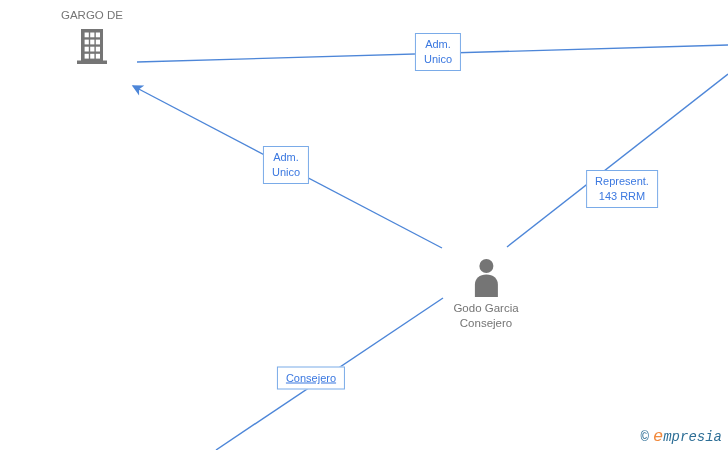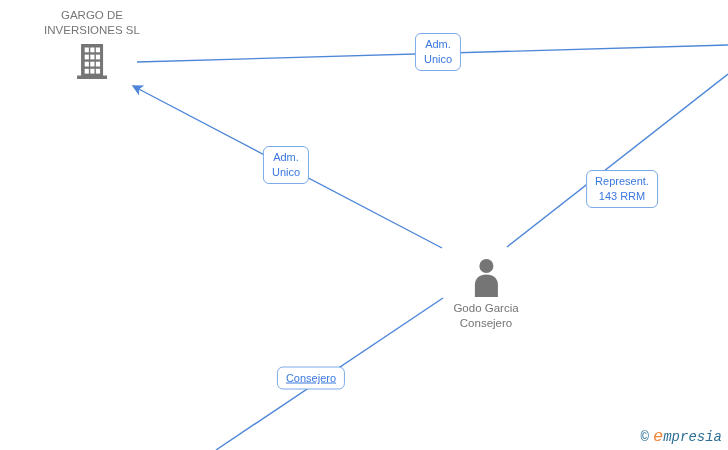--- a/index.html
+++ b/index.html
@@ -21,21 +21,21 @@
     font-family:"Liberation Sans","DejaVu Sans",sans-serif;
   }
   .edges-svg{position:absolute;left:0;top:0;width:728px;height:450px;}
   .edge-line{stroke:var(--edge);stroke-width:1.4;fill:none;}
   .arrow-head{fill:var(--edge);}
   .edge-label{
     position:absolute;
     transform:translate(-50%,-50%);
     background:#ffffff;
     border:1px solid var(--label-border);
-    border-radius:6px;
+    border-radius:0;
     padding:3px 8px;
     color:var(--label-text);
     font-size:11px;
     line-height:15px;
     text-align:center;
     white-space:nowrap;
   }
   .node{position:absolute;text-align:center;}
   .node-label{
     color:var(--node-text);
@@ -71,21 +71,20 @@
     </defs>
     <path class="edge-line" d="M137,62 L728,45"></path>
     <path class="edge-line" d="M442,248 L133,86" marker-end="url(#arrow)"></path>
     <path class="edge-line" d="M728,74 L507,247"></path>
     <path class="edge-line" d="M443,298 L216,450"></path>
   </svg>
 
   <div class="node company-node">
     <div class="node-label">
       <div>GARGO DE</div>
-      <div>INVERSIONES SL</div>
     </div>
     <svg class="company-icon" width="32" height="38" viewBox="0 0 32 38">
       <rect x="5" y="2" width="22" height="33" fill="#757575"></rect>
       <rect x="1" y="33.5" width="30" height="3.5" fill="#757575"></rect>
       <rect x="8.6" y="5.5" width="4.2" height="4.8" fill="#ffffff"></rect>
       <rect x="14.2" y="5.5" width="4.2" height="4.8" fill="#ffffff"></rect>
       <rect x="19.8" y="5.5" width="4.2" height="4.8" fill="#ffffff"></rect>
       <rect x="8.6" y="12.6" width="4.2" height="4.8" fill="#ffffff"></rect>
       <rect x="14.2" y="12.6" width="4.2" height="4.8" fill="#ffffff"></rect>
       <rect x="19.8" y="12.6" width="4.2" height="4.8" fill="#ffffff"></rect>

